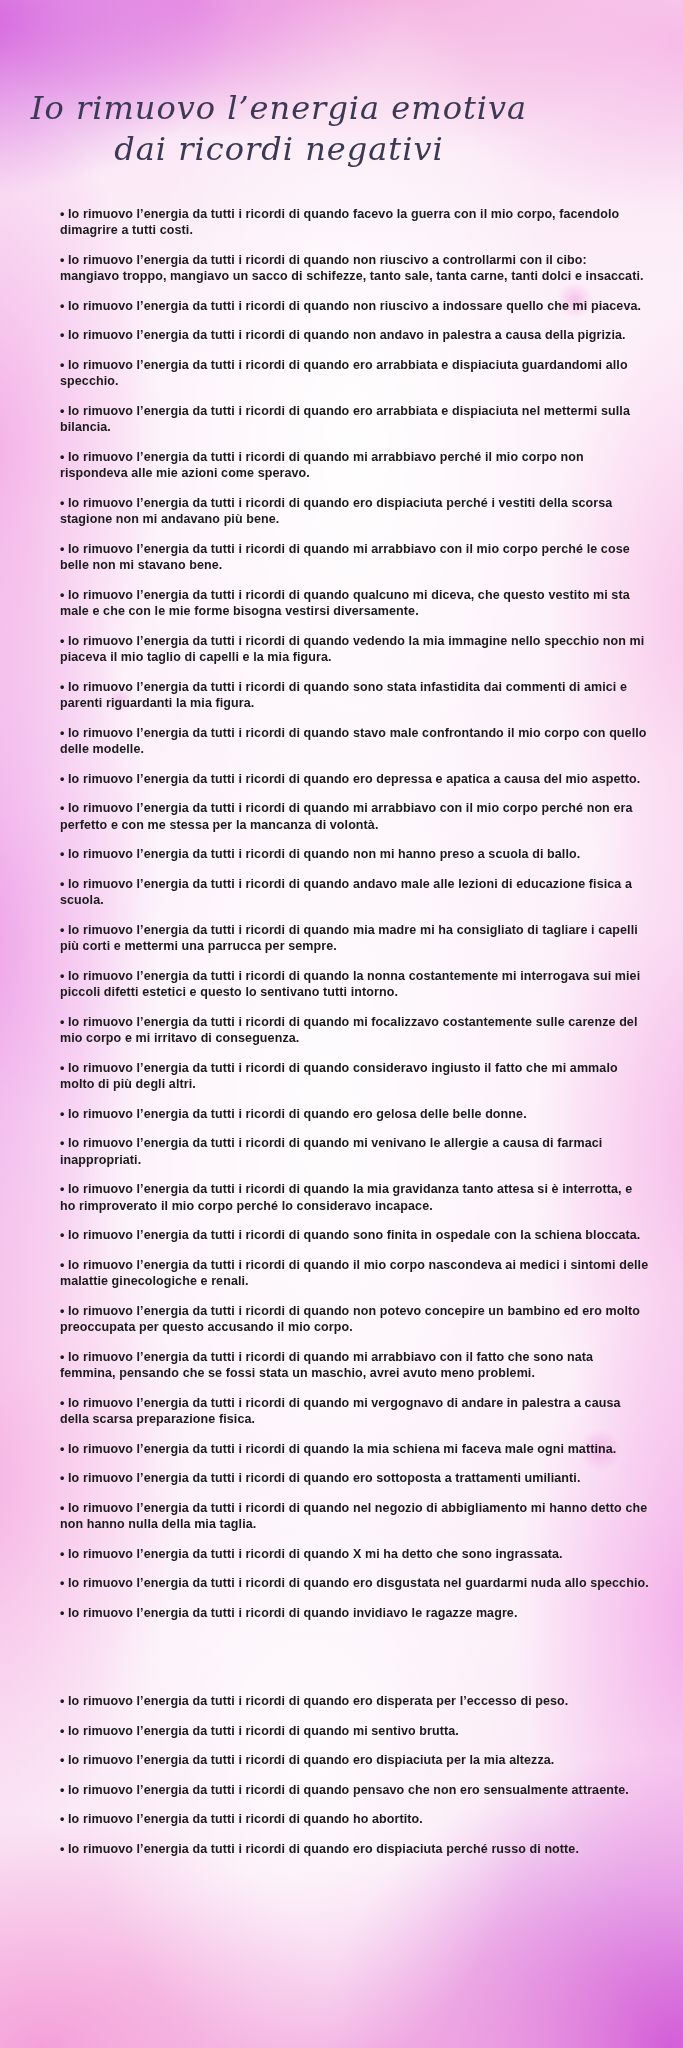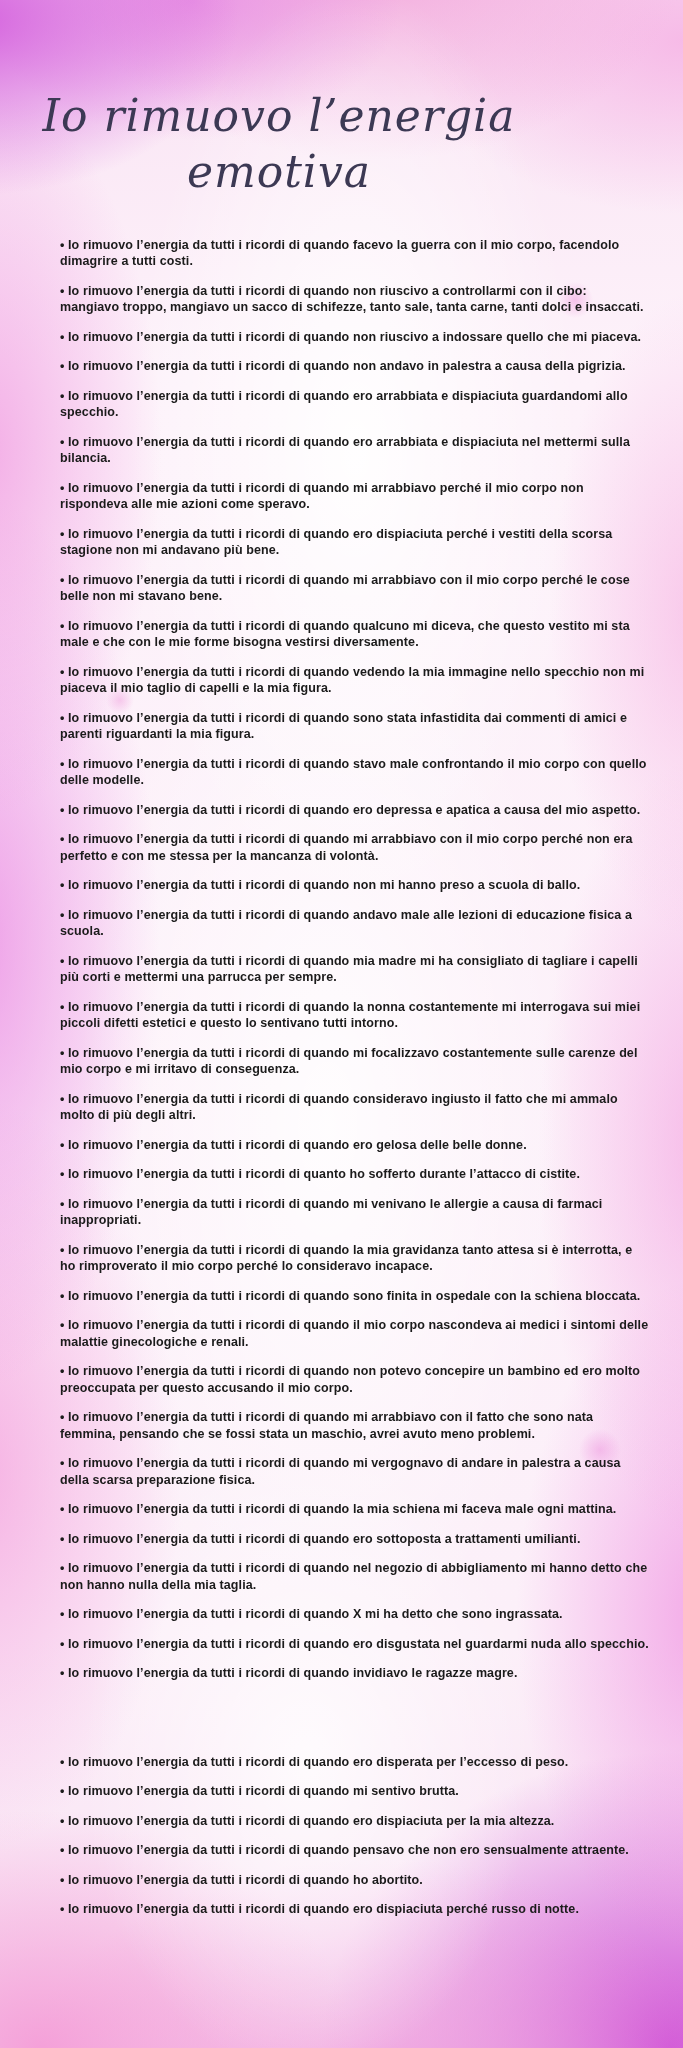--- a/index.html
+++ b/index.html
@@ -43,21 +43,21 @@
   .title{
     position:relative;
     width:558px;
     padding-top:88px;
     text-align:center;
     font-family:"DejaVu Serif","Liberation Serif",serif;
     font-style:italic;
     color:#3c3954;
     line-height:1.28;
   }
-  .title .line{ font-size:44px; letter-spacing:1px; }
+  .title .line{ font-size:32px; letter-spacing:1px; }
   .content{
     position:relative;
     margin-top:36px;
     padding:0 26px 0 60px;
     color:#1b1b1b;
   }
   .affirmation{
     margin:0 8px 13px 0;
     font-size:12.5px;
     line-height:16.5px;
@@ -67,20 +67,21 @@
   .group + .group{ margin-top:72px; }
 </style>
 </head>
 <body>
 
 <div class="page">
   <div class="bg"></div>
 
   <header class="title">
     <div class="line">Io rimuovo l’energia emotiva</div>
+    <div class="line">dai ricordi negativi</div>
   </header>
 
   <main class="content">
       <div class="group">
         <p class="affirmation">• Io rimuovo l’energia da tutti i ricordi di quando facevo la guerra con il mio corpo, facendolo dimagrire a tutti costi.</p>
         <p class="affirmation">• Io rimuovo l’energia da tutti i ricordi di quando non riuscivo a controllarmi con il cibo: mangiavo troppo, mangiavo un sacco di schifezze, tanto sale, tanta carne, tanti dolci e insaccati.</p>
         <p class="affirmation">• Io rimuovo l’energia da tutti i ricordi di quando non riuscivo a indossare quello che mi piaceva.</p>
         <p class="affirmation">• Io rimuovo l’energia da tutti i ricordi di quando non andavo in palestra a causa della pigrizia.</p>
         <p class="affirmation">• Io rimuovo l’energia da tutti i ricordi di quando ero arrabbiata e dispiaciuta guardandomi allo specchio.</p>
         <p class="affirmation">• Io rimuovo l’energia da tutti i ricordi di quando ero arrabbiata e dispiaciuta nel mettermi sulla bilancia.</p>
@@ -93,21 +94,20 @@
         <p class="affirmation">• Io rimuovo l’energia da tutti i ricordi di quando stavo male confrontando il mio corpo con quello delle modelle.</p>
         <p class="affirmation">• Io rimuovo l’energia da tutti i ricordi di quando ero depressa e apatica a causa del mio aspetto.</p>
         <p class="affirmation">• Io rimuovo l’energia da tutti i ricordi di quando mi arrabbiavo con il mio corpo perché non era perfetto e con me stessa per la mancanza di volontà.</p>
         <p class="affirmation">• Io rimuovo l’energia da tutti i ricordi di quando non mi hanno preso a scuola di ballo.</p>
         <p class="affirmation">• Io rimuovo l’energia da tutti i ricordi di quando andavo male alle lezioni di educazione fisica a scuola.</p>
         <p class="affirmation">• Io rimuovo l’energia da tutti i ricordi di quando mia madre mi ha consigliato di tagliare i capelli più corti e mettermi una parrucca per sempre.</p>
         <p class="affirmation">• Io rimuovo l’energia da tutti i ricordi di quando la nonna costantemente mi interrogava sui miei piccoli difetti estetici e questo lo sentivano tutti intorno.</p>
         <p class="affirmation">• Io rimuovo l’energia da tutti i ricordi di quando mi focalizzavo costantemente sulle carenze del mio corpo e mi irritavo di conseguenza.</p>
         <p class="affirmation">• Io rimuovo l’energia da tutti i ricordi di quando consideravo ingiusto il fatto che mi ammalo molto di più degli altri.</p>
         <p class="affirmation">• Io rimuovo l’energia da tutti i ricordi di quando ero gelosa delle belle donne.</p>
-        <p class="affirmation">• Io rimuovo l’energia da tutti i ricordi di quanto ho sofferto durante l’attacco di cistite.</p>
         <p class="affirmation">• Io rimuovo l’energia da tutti i ricordi di quando mi venivano le allergie a causa di farmaci inappropriati.</p>
         <p class="affirmation">• Io rimuovo l’energia da tutti i ricordi di quando la mia gravidanza tanto attesa si è interrotta, e ho rimproverato il mio corpo perché lo consideravo incapace.</p>
         <p class="affirmation">• Io rimuovo l’energia da tutti i ricordi di quando sono finita in ospedale con la schiena bloccata.</p>
         <p class="affirmation">• Io rimuovo l’energia da tutti i ricordi di quando il mio corpo nascondeva ai medici i sintomi delle malattie ginecologiche e renali.</p>
         <p class="affirmation">• Io rimuovo l’energia da tutti i ricordi di quando non potevo concepire un bambino ed ero molto preoccupata per questo accusando il mio corpo.</p>
         <p class="affirmation">• Io rimuovo l’energia da tutti i ricordi di quando mi arrabbiavo con il fatto che sono nata femmina, pensando che se fossi stata un maschio, avrei avuto meno problemi.</p>
         <p class="affirmation">• Io rimuovo l’energia da tutti i ricordi di quando mi vergognavo di andare in palestra a causa della scarsa preparazione fisica.</p>
         <p class="affirmation">• Io rimuovo l’energia da tutti i ricordi di quando la mia schiena mi faceva male ogni mattina.</p>
         <p class="affirmation">• Io rimuovo l’energia da tutti i ricordi di quando ero sottoposta a trattamenti umilianti.</p>
         <p class="affirmation">• Io rimuovo l’energia da tutti i ricordi di quando nel negozio di abbigliamento mi hanno detto che non hanno nulla della mia taglia.</p>

